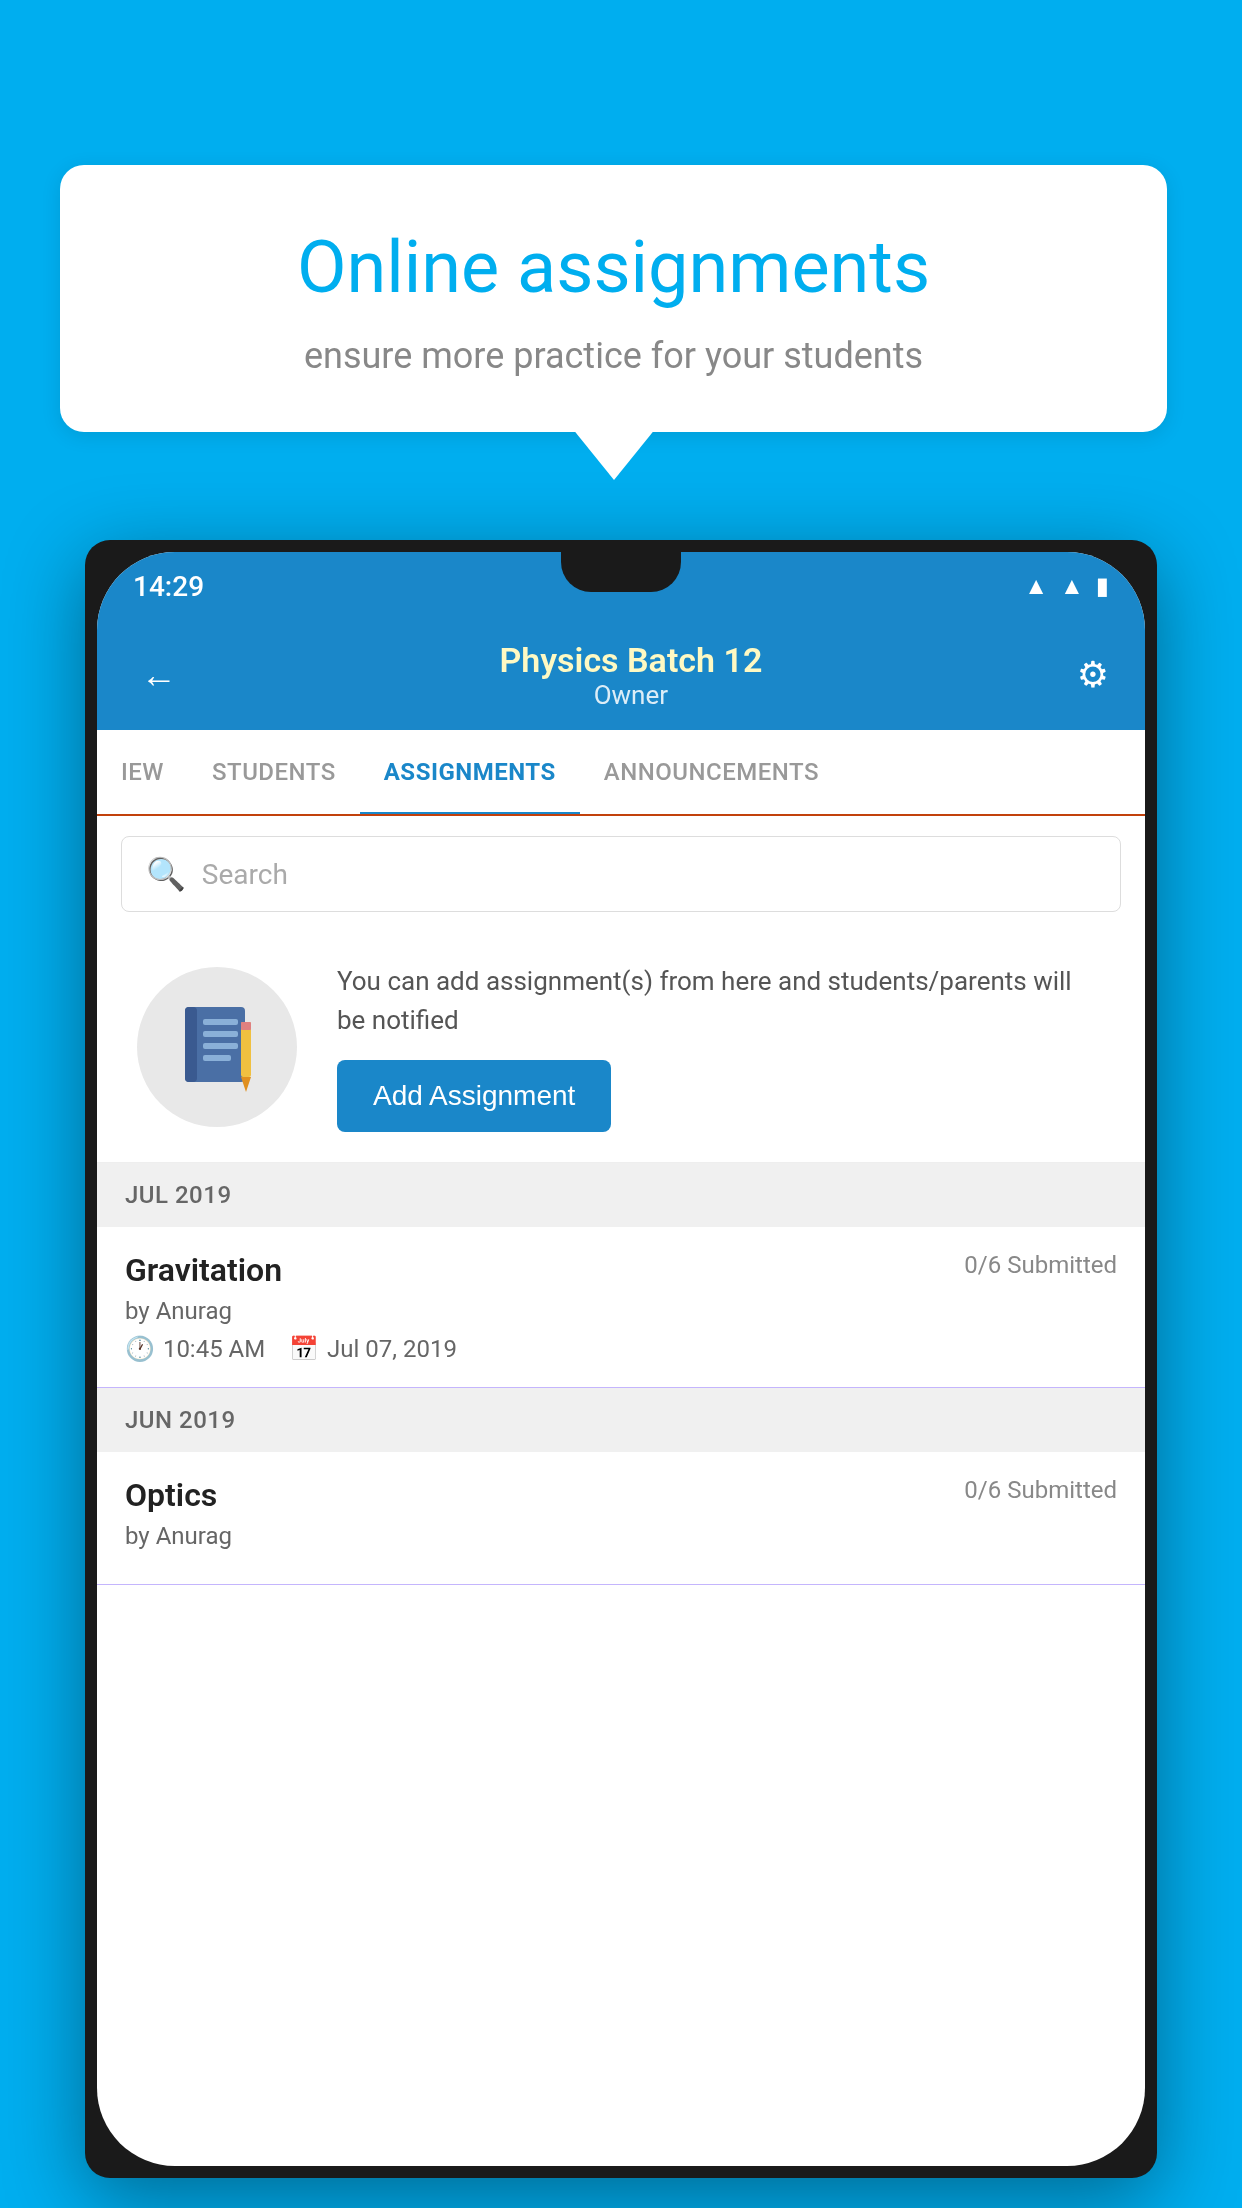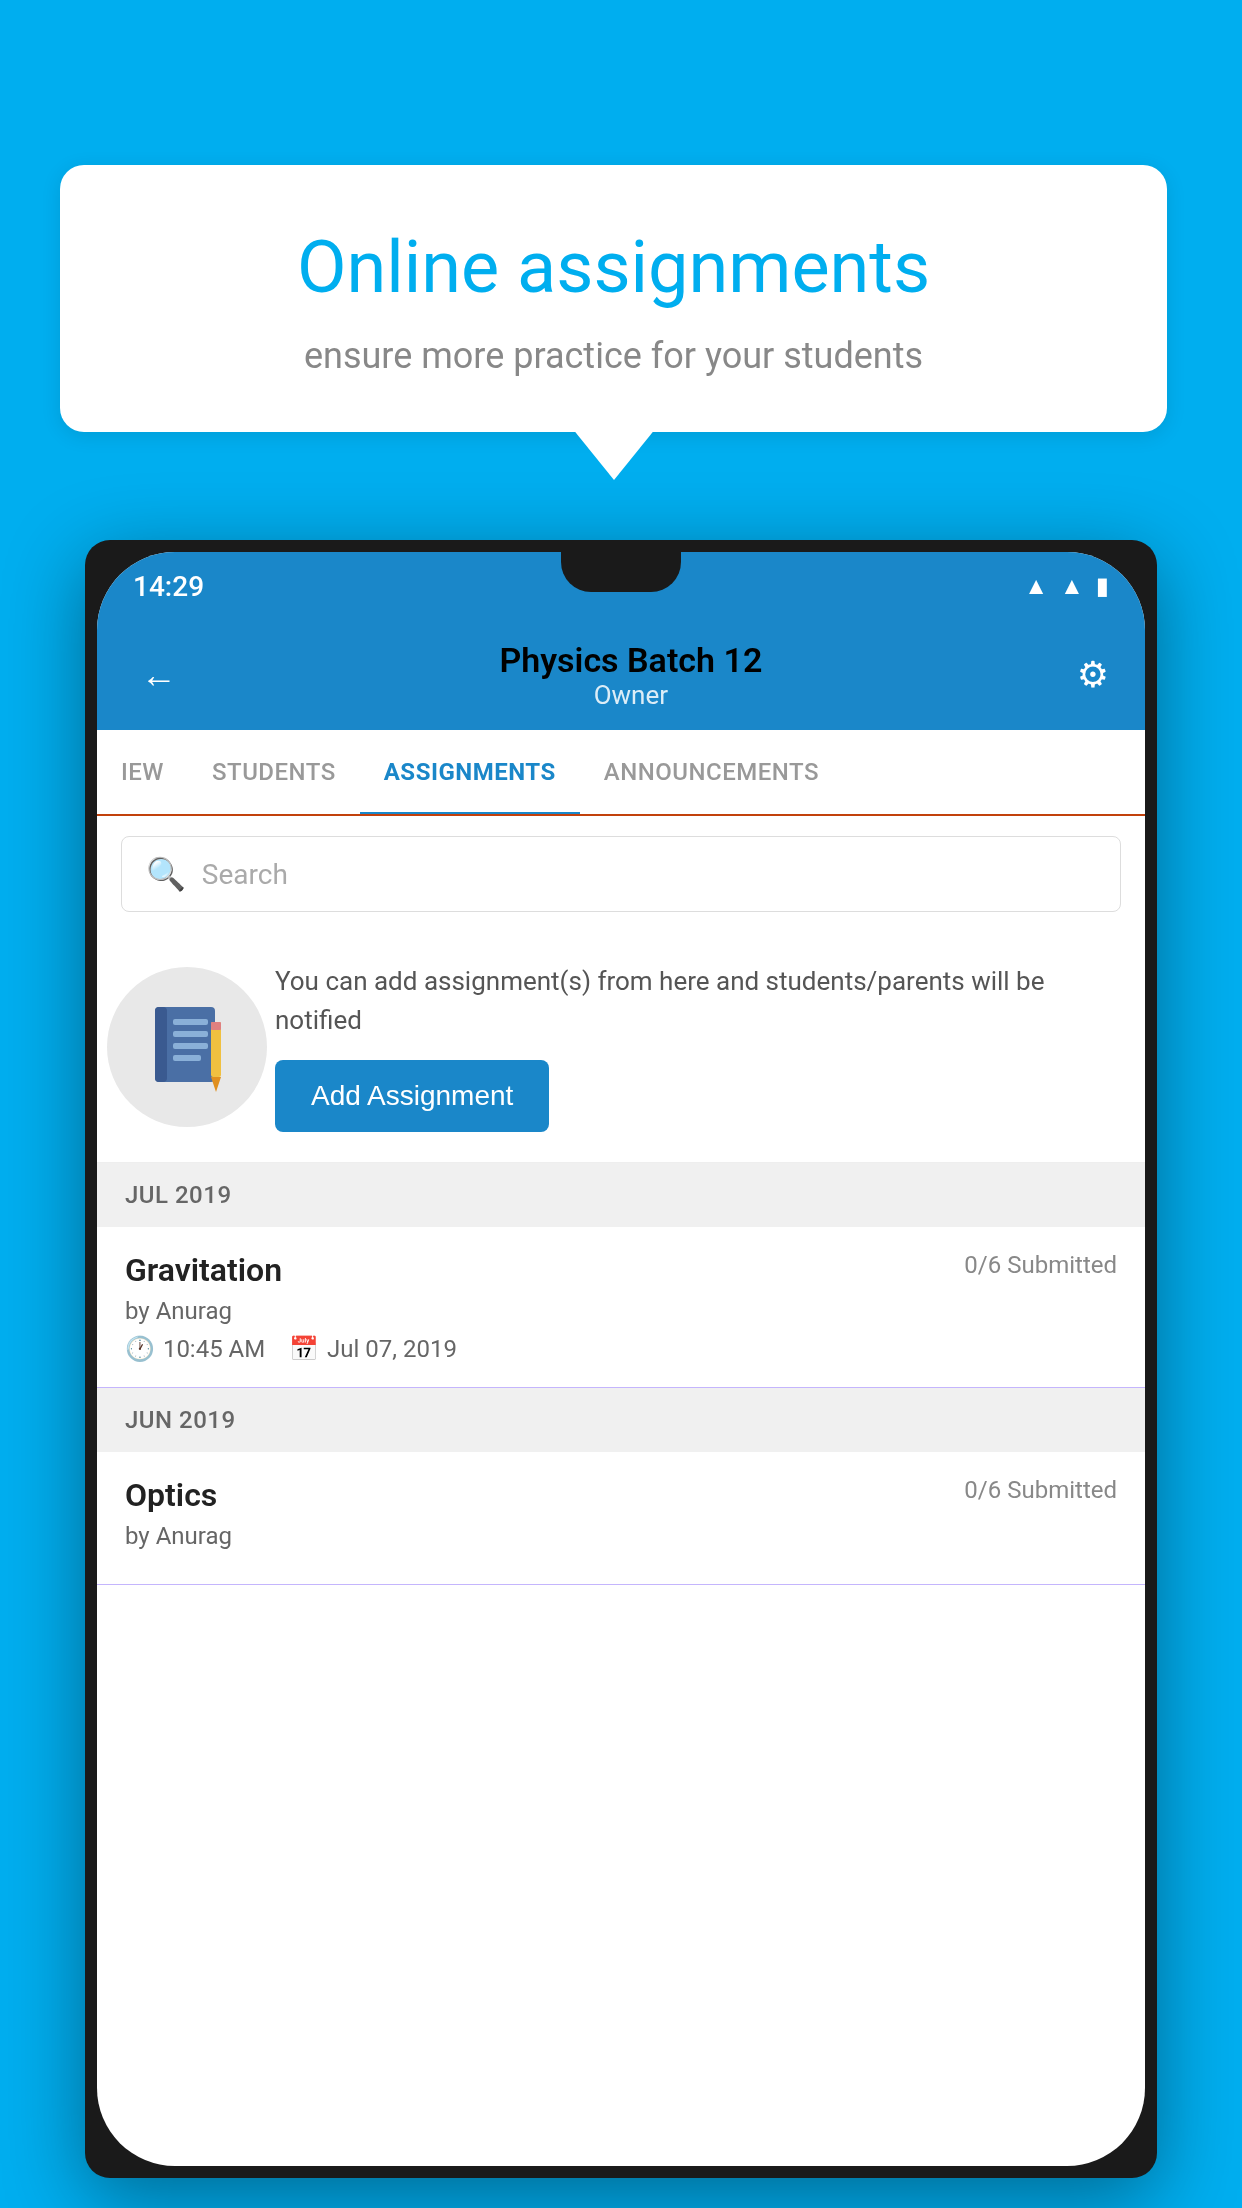--- a/index.html
+++ b/index.html
@@ -138,21 +138,21 @@
       cursor: pointer;
       padding: 8px;
     }
 
     .header-title-group {
       text-align: center;
       flex: 1;
     }
 
     .header-title {
-      color: #000000;
+      color: #fef9c3;
       font-size: 34px;
       font-weight: 600;
     }
 
     .header-subtitle {
       color: rgba(255,255,255,0.85);
       font-size: 26px;
     }
 
     .header-gear {
@@ -218,22 +218,22 @@
 
     .search-text {
       color: #aaa;
       font-size: 28px;
     }
 
     
     .promo-card {
       display: flex;
       align-items: center;
-      padding: 30px 10px;
-      gap: 8px;
+      padding: 30px 40px;
+      gap: 40px;
       background: white;
       border-bottom: 1px solid #eee;
     }
 
     .promo-icon-circle {
       width: 160px;
       height: 160px;
       background: #e8e8e8;
       border-radius: 50%;
       display: flex;

